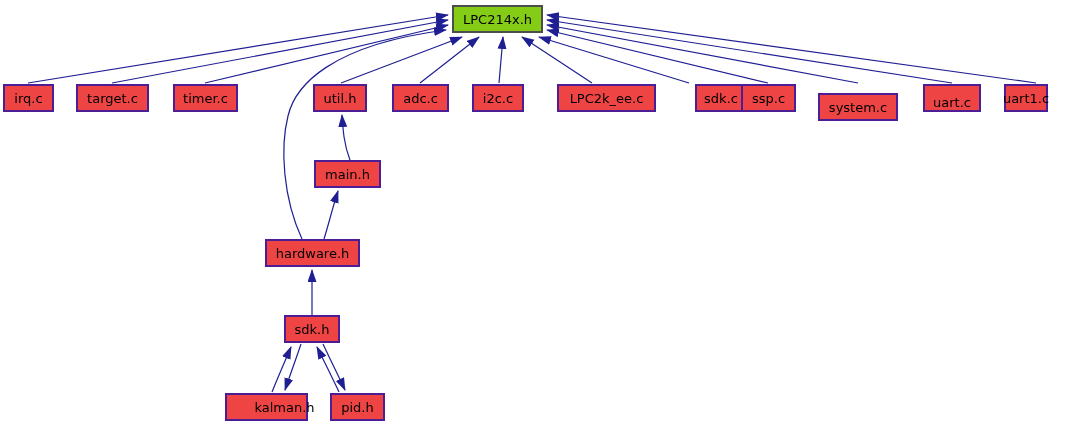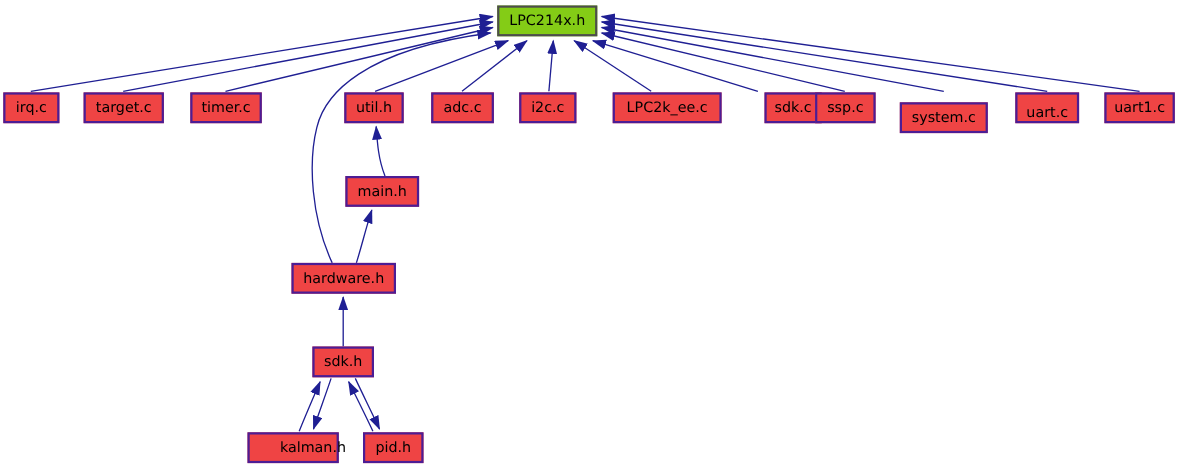--- a/index.html
+++ b/index.html
@@ -107,21 +107,21 @@
       </div>
       <div class="node" style="left: 741px; top: 84px; width: 55px; height: 28px;">
         <span>ssp.c</span>
       </div>
       <div class="node" style="left: 818px; top: 93px; width: 80px; height: 28px;">
         <span>system.c</span>
       </div>
       <div class="node" style="left: 923px; top: 84px; width: 58px; height: 28px; align-items: flex-end;">
         <span>uart.c</span>
       </div>
-      <div class="node" style="left: 1004px; top: 84px; width: 64px; height: 28px;">
+      <div class="node" style="left: 1004px; top: 84px; width: 44px; height: 28px;">
         <span>uart1.c</span>
       </div>
       <div class="node" style="left: 314px; top: 160px; width: 67px; height: 28px;">
         <span>main.h</span>
       </div>
       <div class="node" style="left: 265px; top: 239px; width: 95px; height: 28px;">
         <span>hardware.h</span>
       </div>
       <div class="node" style="left: 284px; top: 315px; width: 56px; height: 28px;">
         <span>sdk.h</span>

